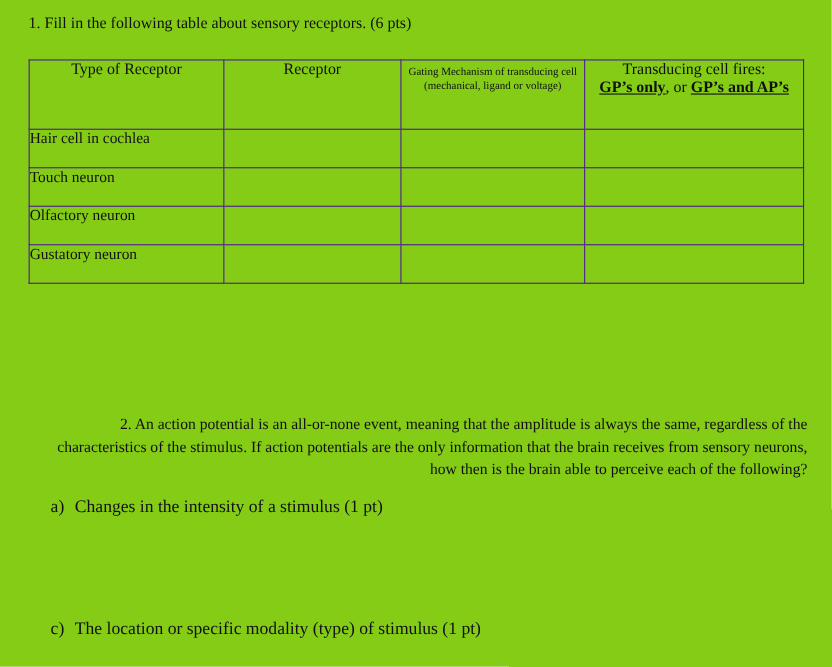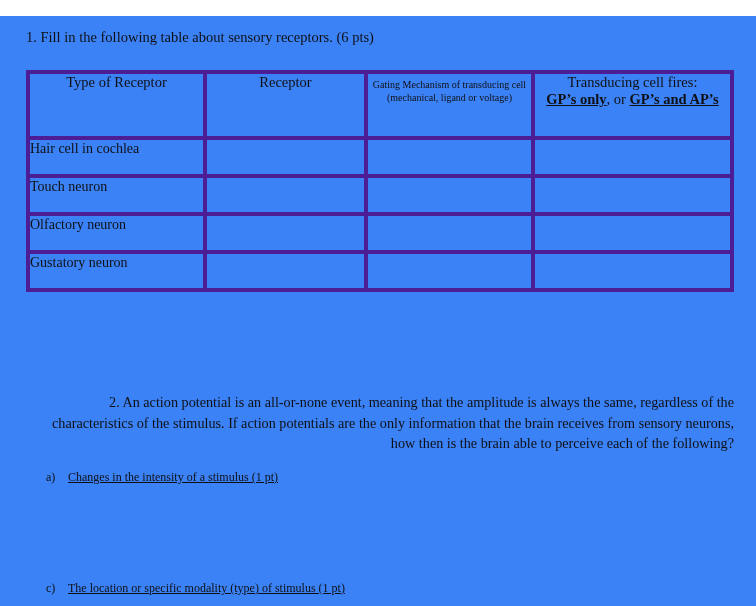--- a/index.html
+++ b/index.html
@@ -13,22 +13,21 @@
     height: 606px;
     position: relative;
     overflow: hidden;
     font-family: "Liberation Serif", "DejaVu Serif", serif;
     color: #111111;
     -webkit-font-smoothing: antialiased;
   }
   .page {
     position: absolute;
     inset: 0;
-    background: #3b82f6;
-    margin-top: 16px;
+    background: #84cc16;
   }
 
   
   .q1-heading {
     position: absolute;
     left: 26px;
     top: 12px;
     font-size: 14.5px;
     line-height: 18px;
     white-space: nowrap;
@@ -39,21 +38,21 @@
   .receptor-table {
     position: absolute;
     left: 26px;
     top: 54px;
     width: 704px;
     border-collapse: collapse;
     table-layout: fixed;
   }
   .receptor-table td,
   .receptor-table th {
-    border: 4px solid #4c1d95;
+    border: 1px solid #4c1d95;
     padding: 0;
     vertical-align: top;
     font-weight: normal;
     color: #101014;
   }
   .col-1 { width: 177px; }
   .col-2 { width: 161px; }
   .col-3 { width: 167px; }
   .col-4 { width: 199px; }
 
@@ -97,25 +96,24 @@
     font-size: 14.2px;
     line-height: 20.5px;
     text-align: right;
     color: #101014;
   }
 
   .sub-item {
     position: absolute;
     left: 46px;
     width: 680px;
-    font-size: 12px;
+    font-size: 16px;
     line-height: 18px;
     color: #101014;
     white-space: nowrap;
-    text-decoration: underline;
   }
   .sub-item .marker {
     display: inline-block;
     width: 22px;
   }
   #item-a { top: 452px; }
   #item-b { top: 508px; }
   #item-c { top: 563px; }
 </style>
 </head>

